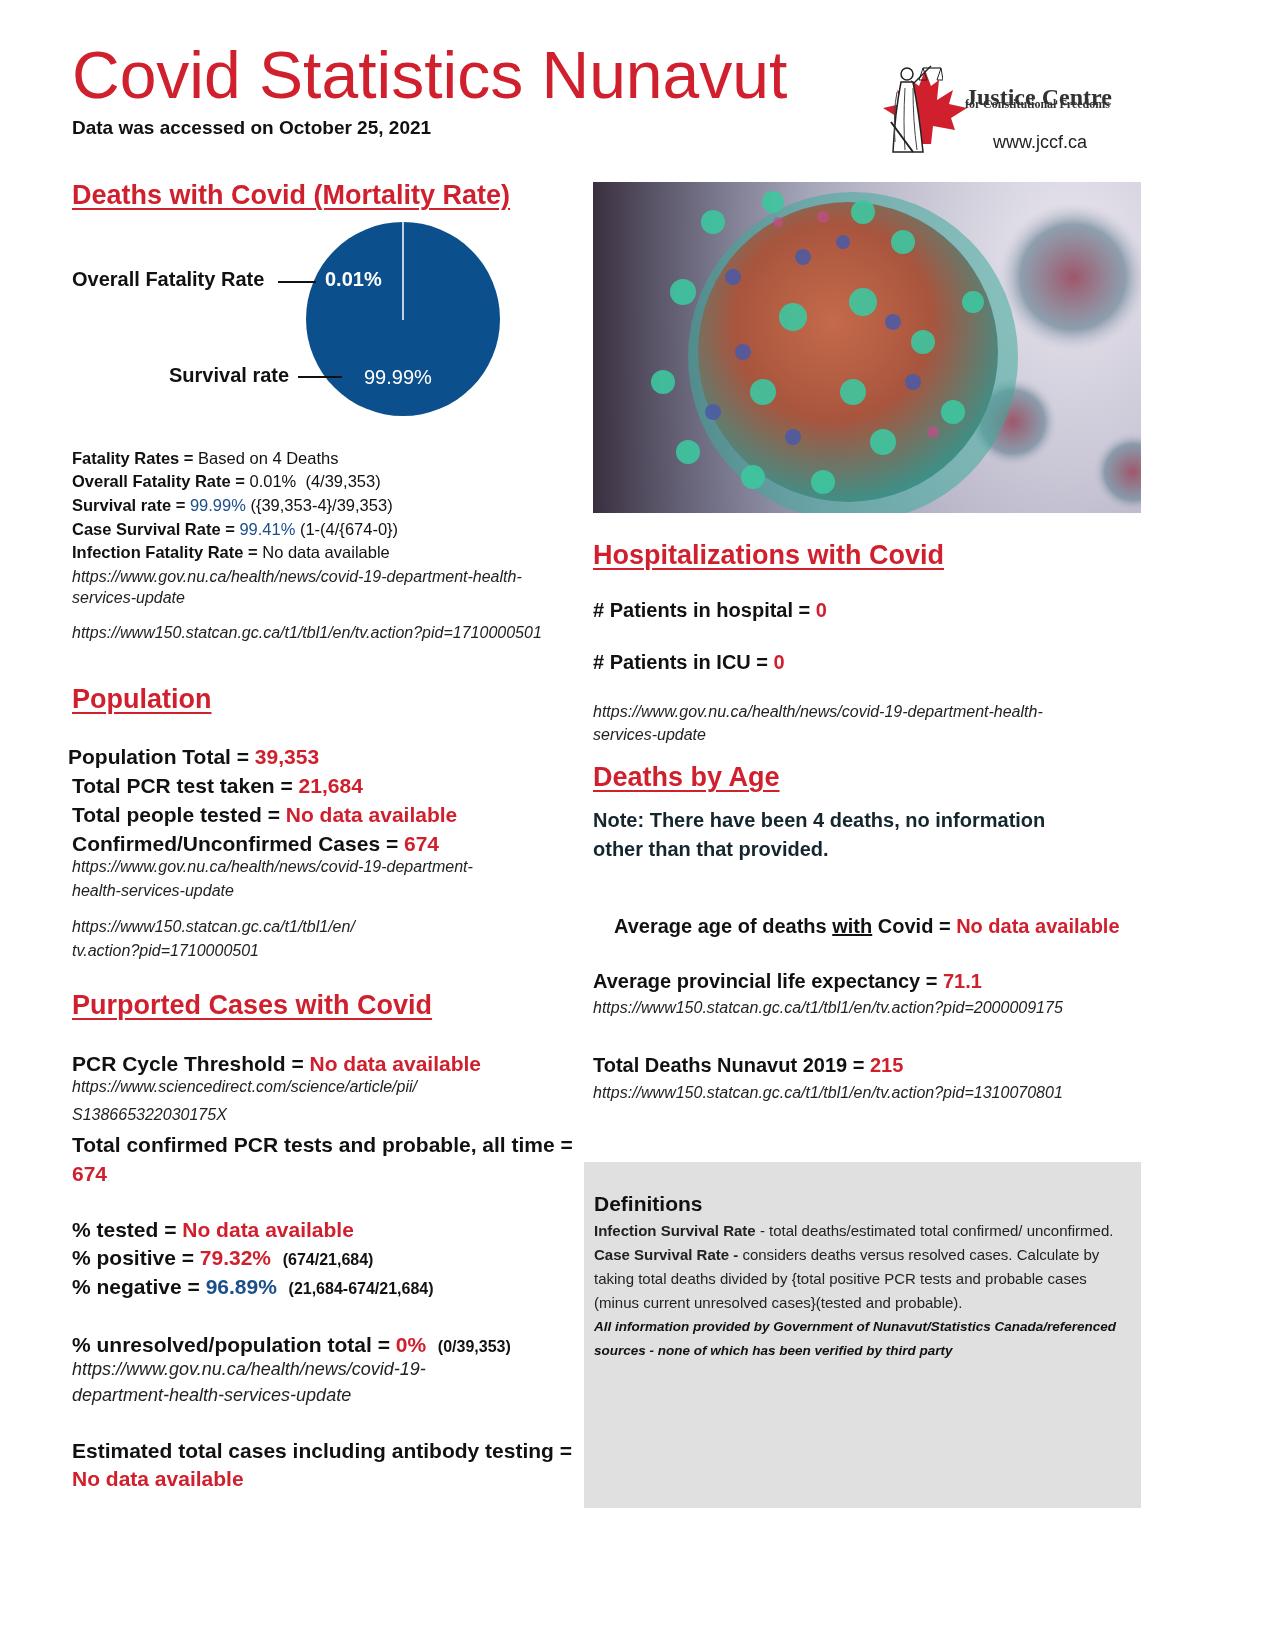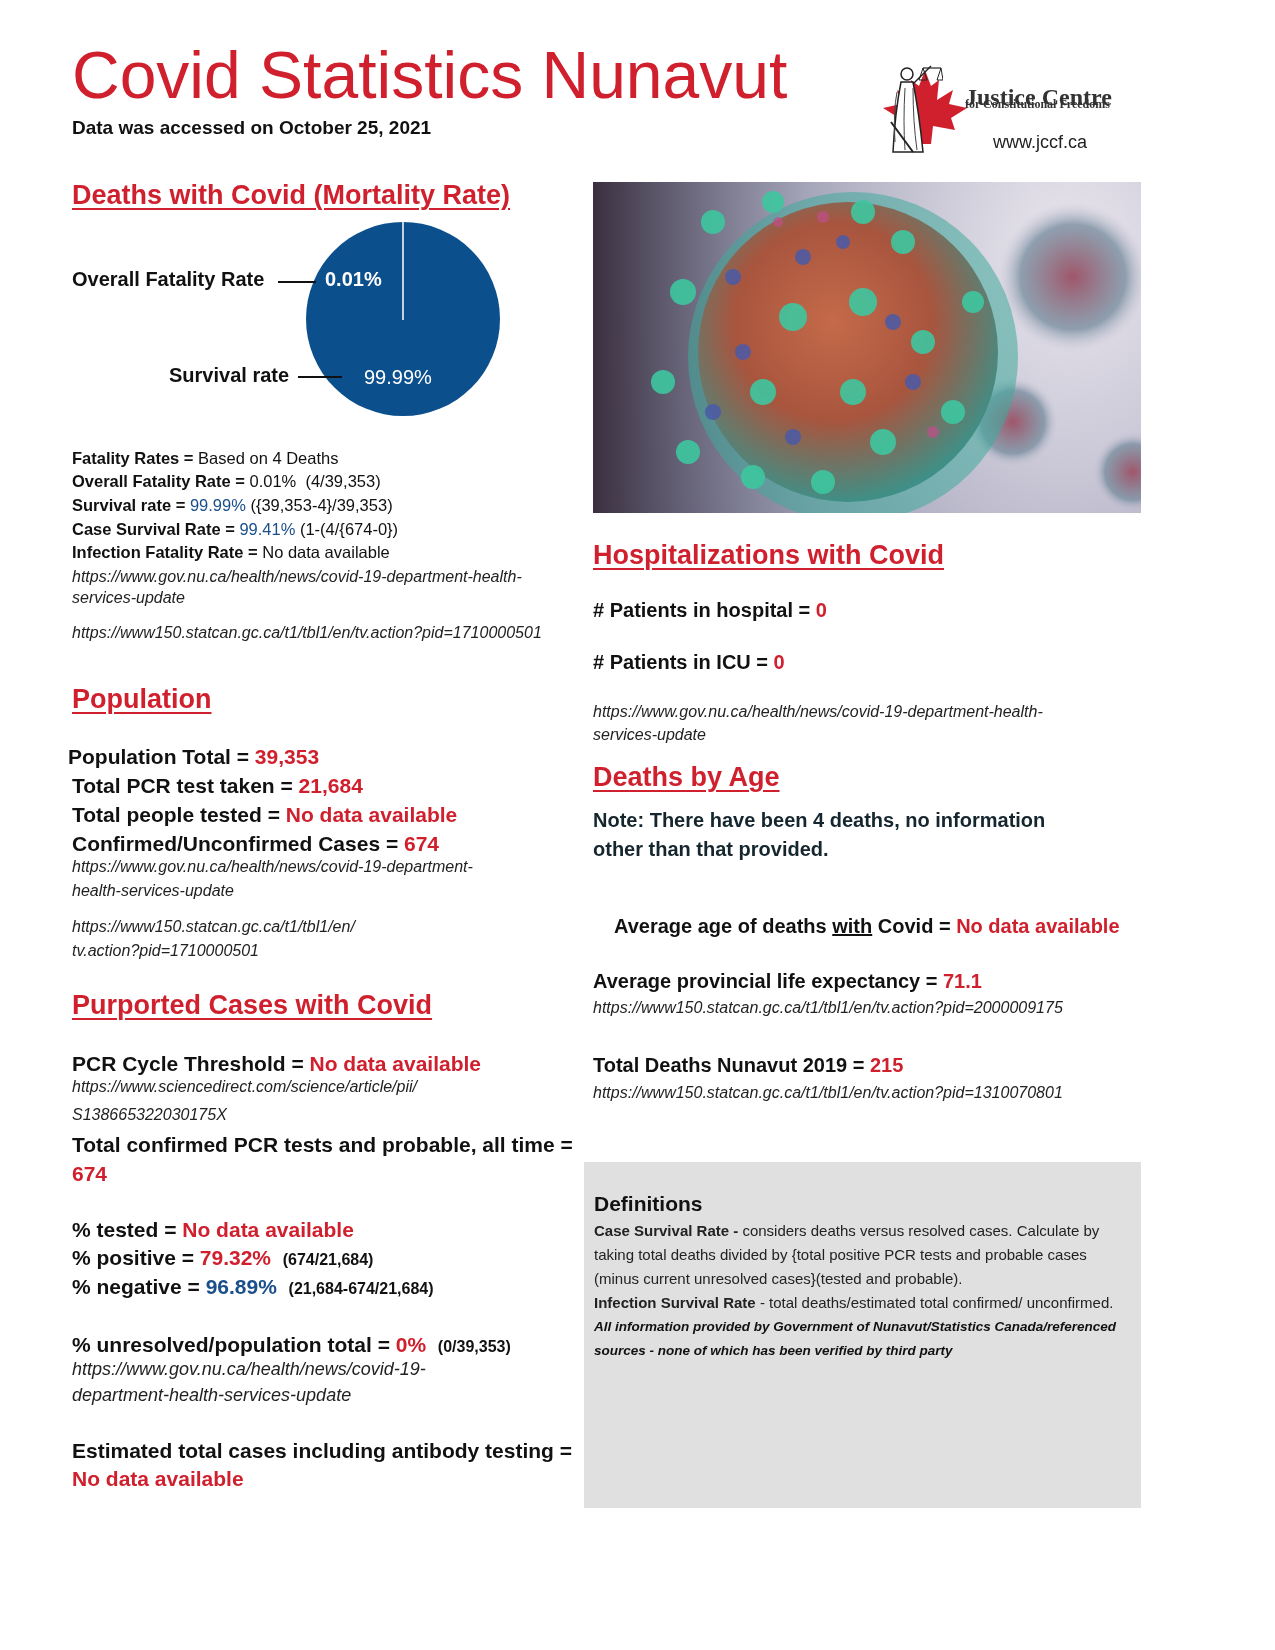--- a/index.html
+++ b/index.html
@@ -184,16 +184,16 @@
 <div class="line b" style="left:593px; top:809px; font-size:20px; color:#15262e;">Note:  There have been 4 deaths, no information</div>
 <div class="line b" style="left:593px; top:838px; font-size:20px; color:#15262e;">other than that provided.</div>
 <div class="line b" style="left:593px; top:915px; font-size:20px;margin-left:21px;"><span>Average age of deaths </span><span style="text-decoration:underline;">with</span><span> Covid = </span><span class="red">No data available</span></div>
 <div class="line b" style="left:593px; top:970px; font-size:20px;"><span>Average provincial life expectancy = </span><span class="red">71.1</span></div>
 <div class="line url" style="left:593px; top:999px;">https://www150.statcan.gc.ca/t1/tbl1/en/tv.action?pid=2000009175</div>
 <div class="line b" style="left:593px; top:1054px; font-size:20px;"><span>Total Deaths Nunavut 2019 = </span><span class="red">215</span></div>
 <div class="line url" style="left:593px; top:1084px;">https://www150.statcan.gc.ca/t1/tbl1/en/tv.action?pid=1310070801</div>
 
 <div class="abs defs">
   <div class="defs-title">Definitions</div>
+  <p><span class="b">Infection Survival Rate</span><span> - total deaths/estimated total confirmed/ unconfirmed.</span></p>
   <p><span class="b">Case Survival Rate - </span><span>considers deaths versus resolved cases. Calculate by taking total deaths divided by {total positive PCR tests and probable cases (minus current unresolved cases}(tested and probable).</span></p>
-  <p><span class="b">Infection Survival Rate</span><span> - total deaths/estimated total confirmed/ unconfirmed.</span></p>
   <p class="note">All information provided by Government of Nunavut/Statistics Canada/referenced sources - none of which has been verified by third party</p>
 </div>
 
 </body></html>

